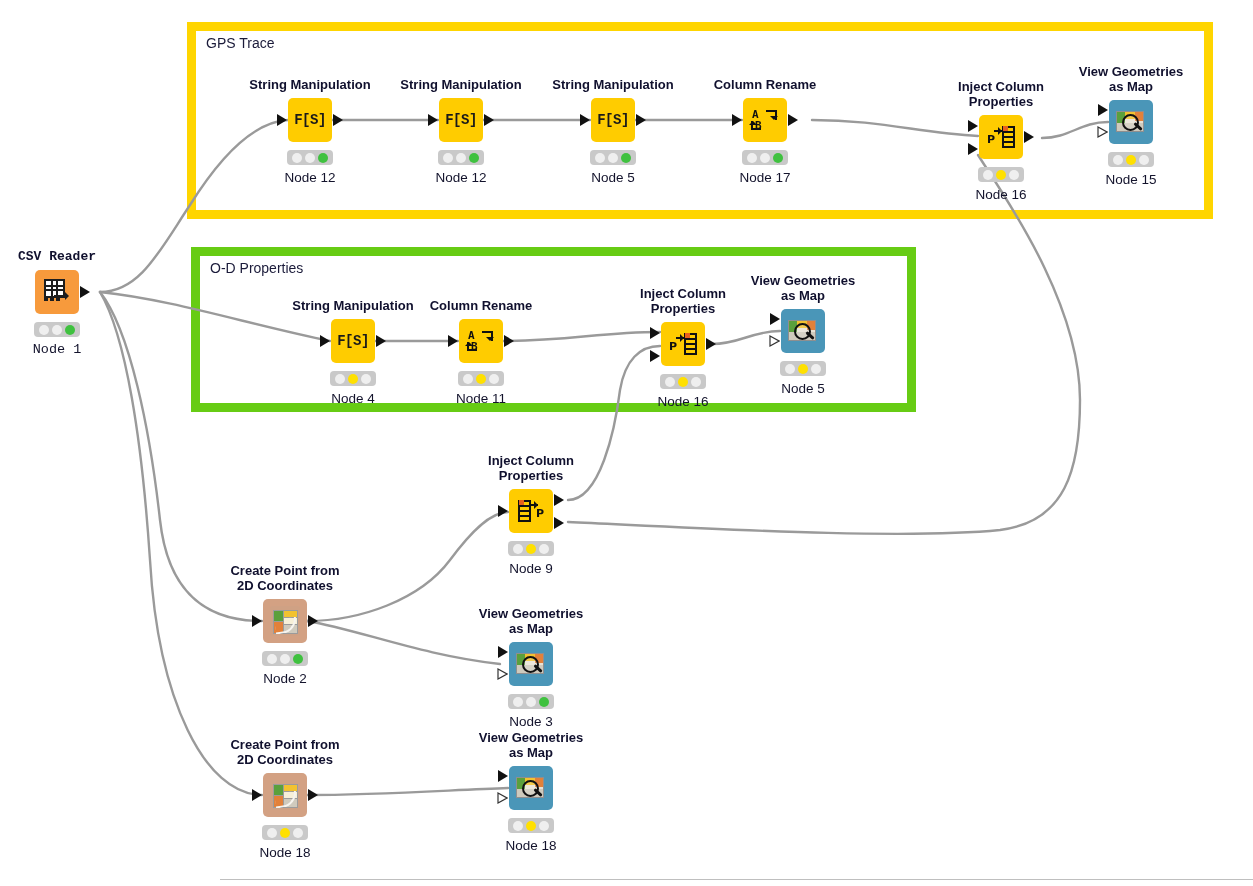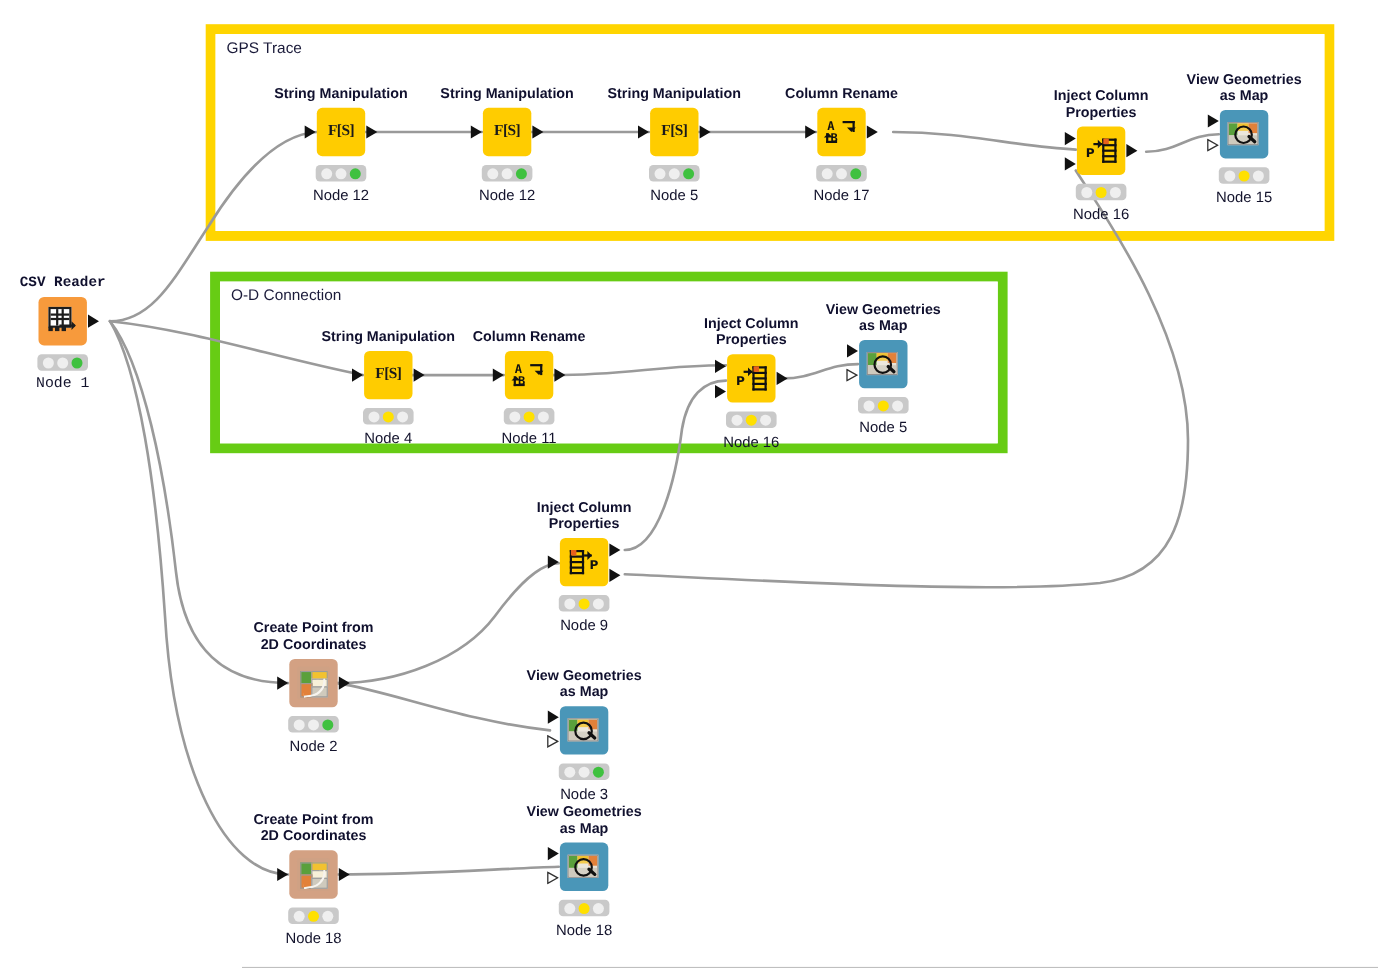--- a/index.html
+++ b/index.html
@@ -59,21 +59,21 @@
   }
   .status i{width:10px;height:10px;border-radius:50%;background:#efefef;display:block;}
   .status i.on-green{background:#3fc13f;}
   .status i.on-yellow{background:#ffe000;}
   .nodeid{
     position:absolute;left:50%;transform:translateX(-50%);top:72px;
     font-size:13.5px;color:#13132c;white-space:nowrap;
   }
 
   
-  .g-fs{font-family:Liberation Serif, serif;font-size:14px;font-weight:bold;color:#1a1a1a;letter-spacing:-.5px;}
+  .g-fs{font-family:Liberation Mono, monospace;font-size:14px;font-weight:bold;color:#1a1a1a;letter-spacing:-.5px;}
   .g-ren{position:relative;width:26px;height:22px;}
   .g-ren span{position:absolute;font-family:"DejaVu Sans Mono", monospace;font-size:11px;font-weight:bold;color:#111;}
   .g-ren .a{left:0;top:-1px;}
   .g-ren .b{left:3px;bottom:-1px;}
   .g-ren .ar{position:absolute;right:1px;top:1px;width:9px;height:8px;border-top:2px solid #111;border-right:2px solid #111;}
   .g-ren .ar:after{content:"";position:absolute;right:-3px;bottom:-4px;width:0;height:0;border:4px solid transparent;border-top-color:#111;}
   .g-ren .bl{position:absolute;left:-1px;bottom:1px;width:8px;height:7px;border-left:2px solid #111;border-bottom:2px solid #111;}
   .g-ren .bl:after{content:"";position:absolute;left:-4px;top:-4px;width:0;height:0;border:4px solid transparent;border-bottom-color:#111;}
 
   .g-prop{position:relative;width:30px;height:26px;}
@@ -125,21 +125,21 @@
 
 <div id="canvas">
 
   <div class="group" id="grp-gps">
     <div class="gbody"></div>
     <div class="gtitle">GPS Trace</div>
   </div>
 
   <div class="group" id="grp-od">
     <div class="gbody"></div>
-    <div class="gtitle">O-D Connection</div>
+    <div class="gtitle">O-D Properties</div>
   </div>
 
 
   <svg id="wires" viewBox="0 0 1253 886">
     <g fill="none" stroke="#9a9a9a" stroke-width="2.4" stroke-linecap="round">
 
       <path d="M100,292 C140,292 160,250 190,205 C215,165 250,122 288,120"></path>
 
       <path d="M100,292 C175,300 250,325 330,341"></path>
 

